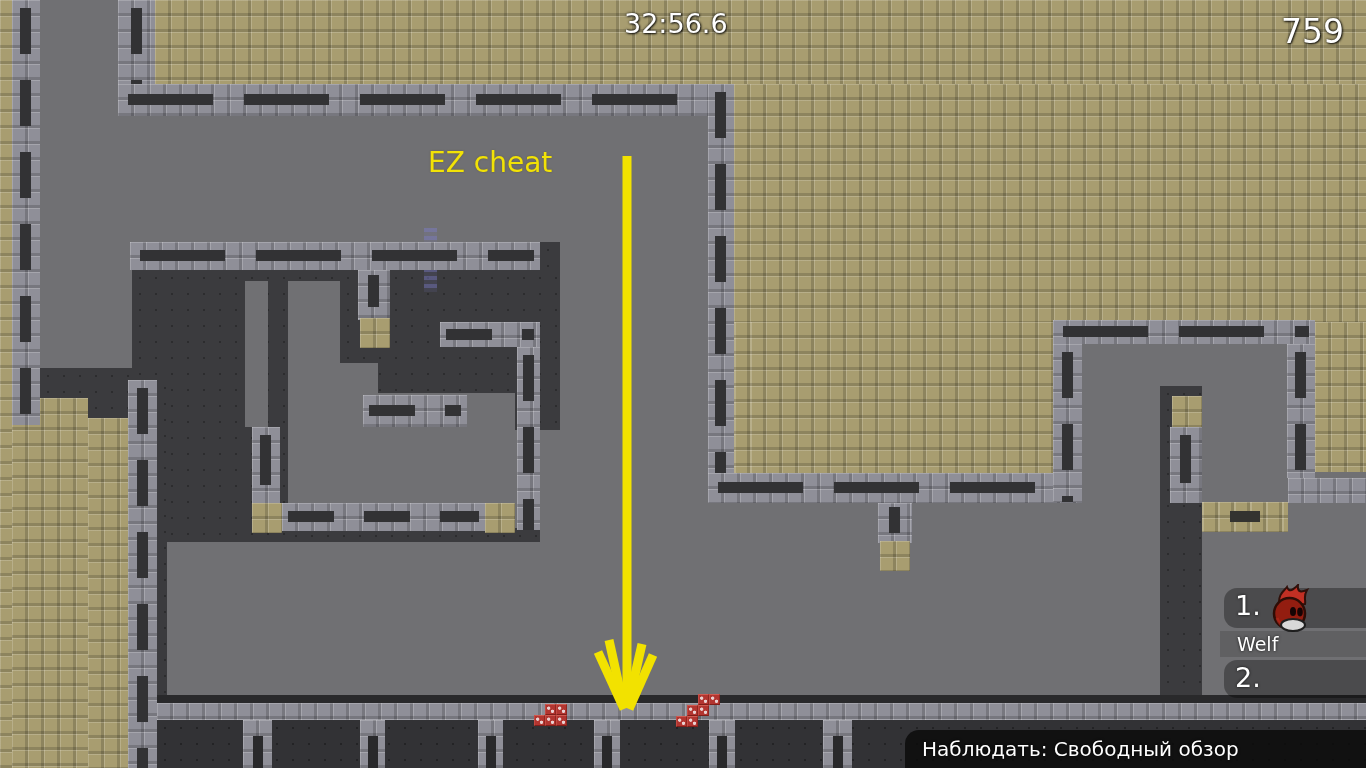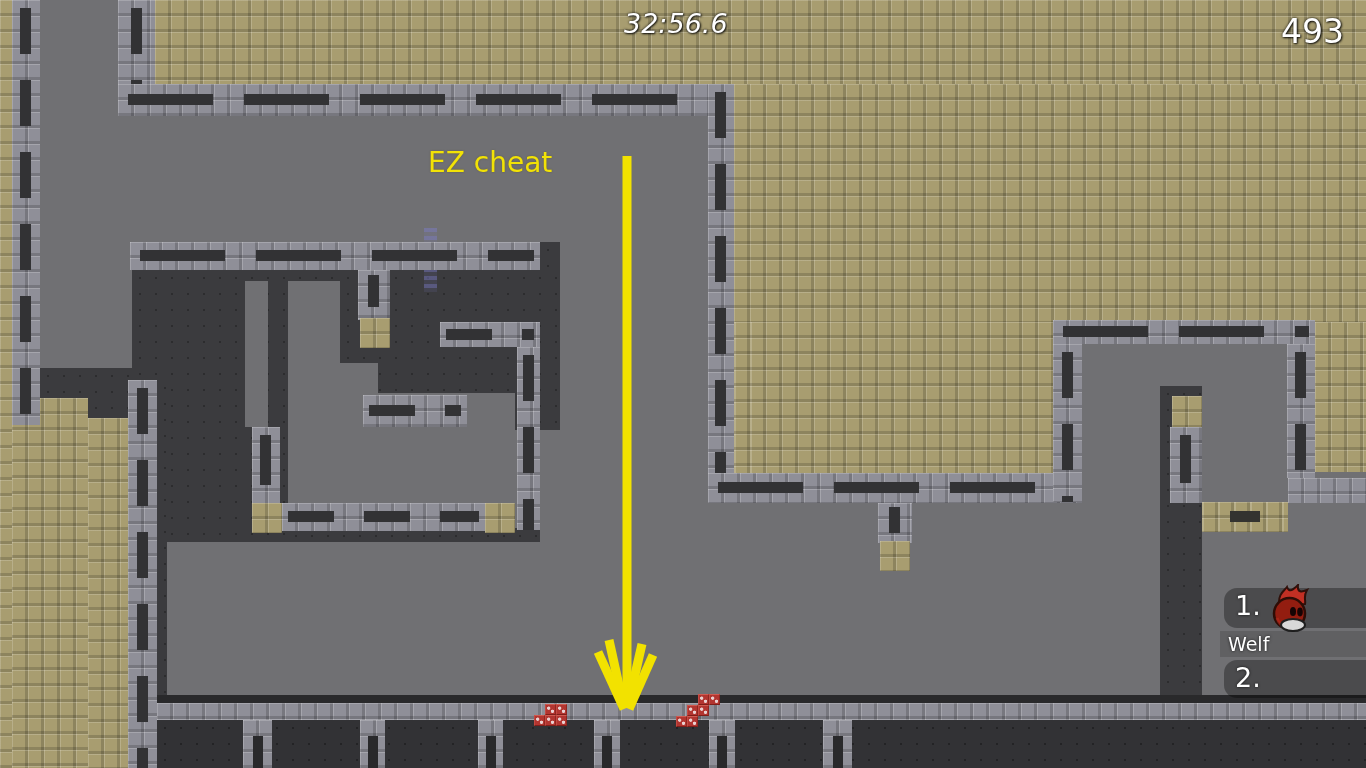--- a/index.html
+++ b/index.html
@@ -34,32 +34,32 @@
   .slot-h{position:absolute;top:50%;height:11px;margin-top:-6px;left:32%;width:36%;background:#333330;}
   .red-tile{position:absolute;width:11px;height:11px;box-sizing:border-box;background-color:#b23530;
     border-top:1px solid #d05a50;border-left:1px solid #c34a42;
     border-bottom:1px solid #7e1e19;border-right:1px solid #8f2620;
     background-image:
       radial-gradient(circle at 30% 35%, #e9d0d0 0 1.3px, transparent 2px),
       radial-gradient(circle at 72% 70%, #e9d0d0 0 1.3px, transparent 2px);}
   #arrow-svg{position:absolute;left:0;top:0;pointer-events:none;}
   .hud-text{position:absolute;color:#fff;
     text-shadow:0 0 3px rgba(0,0,0,.9), 1px 1px 2px rgba(0,0,0,.75);}
-  #timer{left:624px;top:8px;font-size:27px;font-style:italic;}
+  #timer{left:624px;top:8px;font-size:27px;}
   #score{right:22px;top:12px;font-size:33px;}
   #cheat-label{position:absolute;left:428px;top:146px;font-size:28px;color:#f2e206;
     text-shadow:0 0 2px rgba(70,64,0,.4);}
   .sb-row{position:absolute;left:1224px;width:142px;background:rgba(0,0,0,.33);
     border-radius:13px 0 0 13px;color:#fff;}
   #sb-row1{top:588px;height:40px;}
   #sb-row2{top:660px;height:38px;}
   .sb-rank{position:absolute;left:11px;top:2px;font-size:27px;color:#fff;
     text-shadow:0 0 3px rgba(0,0,0,.8);}
   #sb-name{position:absolute;left:1220px;top:631px;width:146px;height:26px;
-    background:rgba(0,0,0,.14);color:#fff;font-size:19px;line-height:26px;padding-left:8px;
+    background:rgba(0,0,0,.14);color:#fff;font-size:19px;line-height:26px;padding-left:17px;
     box-sizing:border-box;text-shadow:0 0 3px rgba(0,0,0,.8);}
   #sb-tee{position:absolute;left:1268px;top:584px;}
   #spectate-bar{position:absolute;left:905px;top:730px;width:461px;height:38px;
     background:rgba(10,10,10,.82);border-radius:14px 0 0 0;}
   #spectate-text{position:absolute;left:17px;top:7px;font-size:20px;color:#fff;
     text-shadow:0 0 3px rgba(0,0,0,.9);white-space:nowrap;}
 </style>
 </head>
 <body>
 
@@ -188,32 +188,35 @@
       <path d="M598,652 L624,709"></path>
       <path d="M653,655 L629,709"></path>
       <path d="M609,640 L622,699"></path>
       <path d="M642,644 L629,701"></path>
     </g>
   </svg>
 
   <div id="cheat-label" style="color: rgb(242, 226, 6);">EZ cheat</div>
 
   <div id="timer" class="hud-text">32:56.6</div>
-  <div id="score" class="hud-text">493</div>
+  <div id="score" class="hud-text">759</div>
 
   <div id="sb-row1" class="sb-row">
     <span class="sb-rank">1.</span>
   </div>
   <svg id="sb-tee" width="46" height="48" viewBox="0 0 46 48">
     <path d="M11,21 C10,10 16,7 19,3 C21,9 25,6 30,1 C29,9 34,8 39,6 C35,13 38,16 37,20 Z" fill="#c23024" stroke="#30100a" stroke-width="2"></path>
     <circle cx="21.5" cy="29.5" r="15.5" fill="#931d10" stroke="#2e0d06" stroke-width="2.5"></circle>
     <path d="M9,34 a15,15 0 0 0 10,10" fill="none" stroke="#b92c1d" stroke-width="3" opacity="0.55"></path>
     <ellipse cx="25" cy="27.5" rx="3" ry="4.6" fill="#150404"></ellipse>
     <ellipse cx="32" cy="28" rx="2.8" ry="4.4" fill="#150404"></ellipse>
     <ellipse cx="25" cy="41" rx="12" ry="6" fill="#d8d8d8" stroke="#1f1f1f" stroke-width="2"></ellipse>
   </svg>
   <div id="sb-name">Welf</div>
   <div id="sb-row2" class="sb-row">
     <span class="sb-rank">2.</span>
   </div>
 
+  <div id="spectate-bar">
+    <div id="spectate-text">Наблюдать: Свободный обзор</div>
+  </div>
 
 </div>
 
 </body></html>

